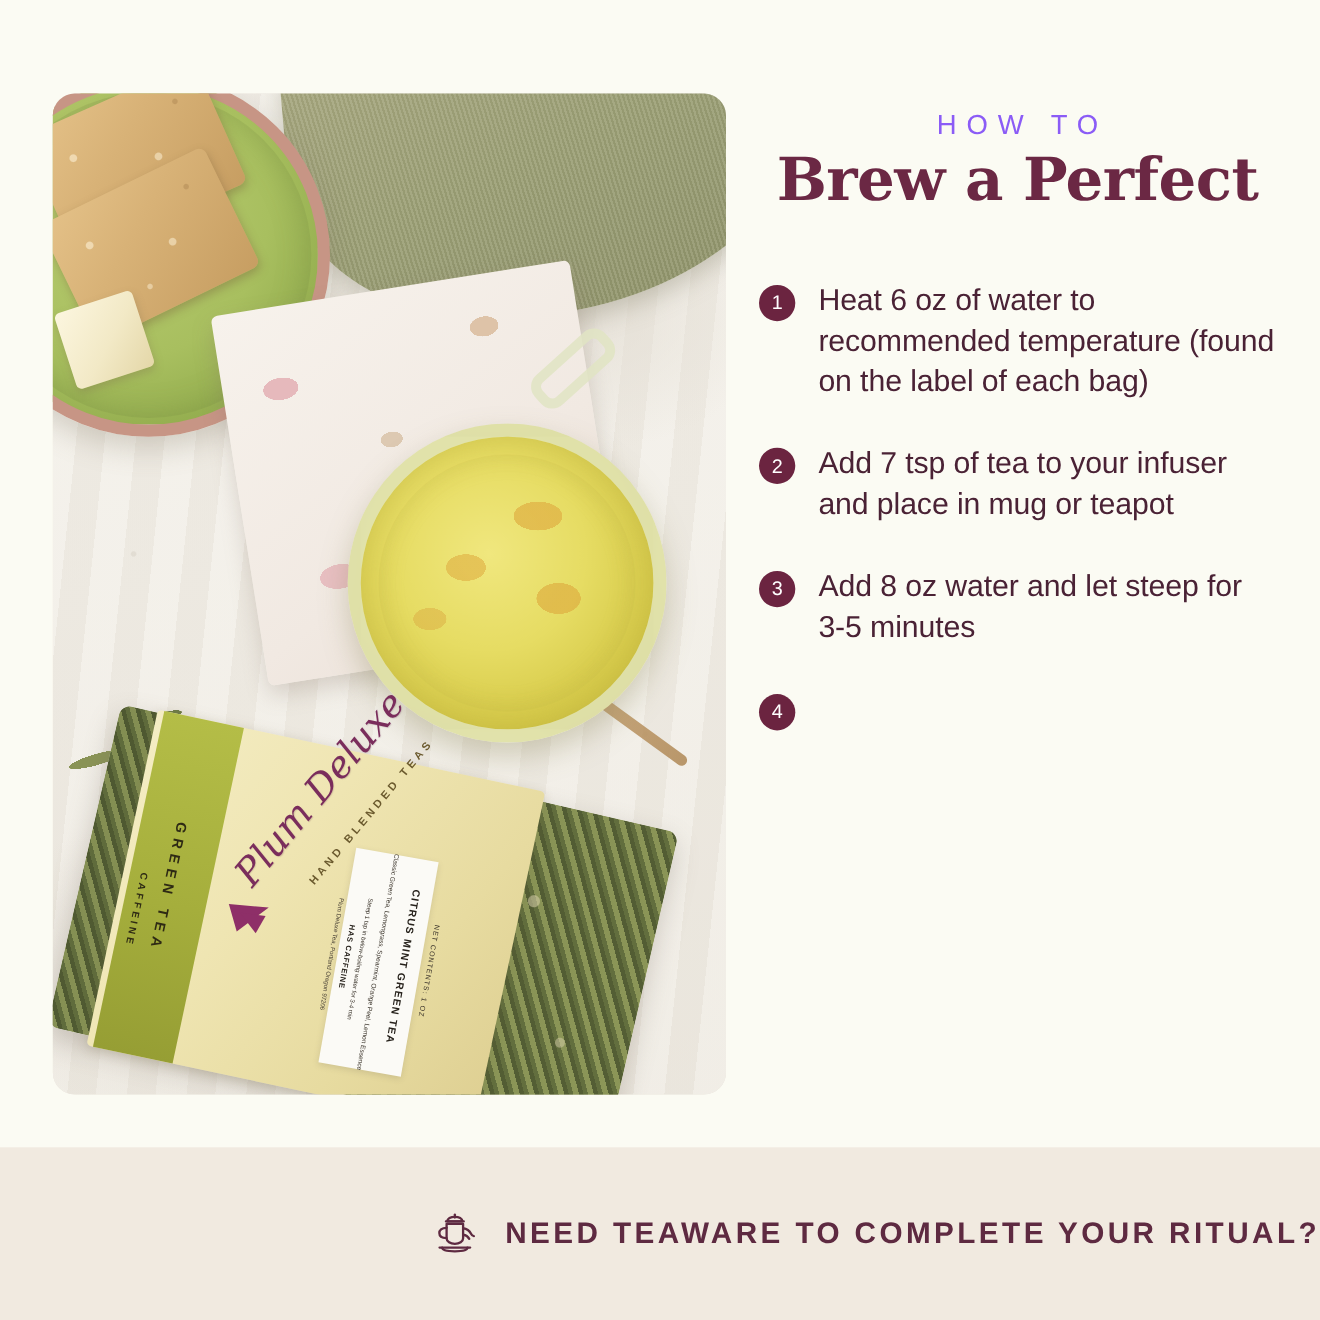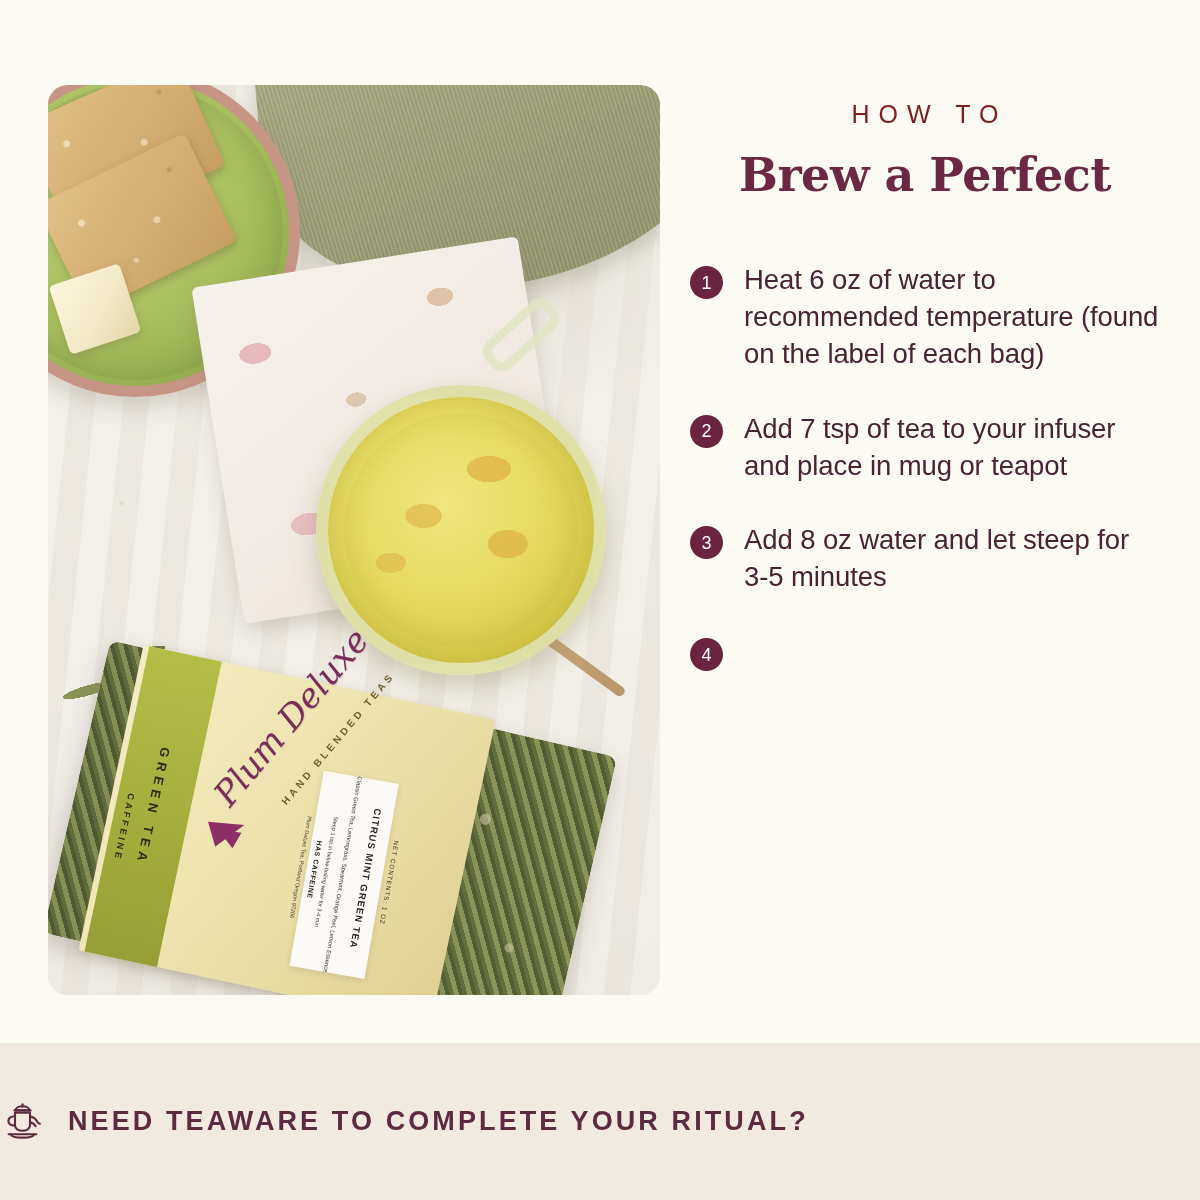--- a/index.html
+++ b/index.html
@@ -376,31 +376,31 @@
   .content {
     position: absolute;
     left: 690px;
     top: 100px;
     width: 470px;
   }
 
   .kicker {
     font-size: 25px;
     letter-spacing: 9px;
-    color: #7f1d1d;
+    color: #8b5cf6;
     text-align: center;
     font-weight: 400;
     padding-left: 9px;
   }
 
   .headline {
-    margin-top: 22px;
+    margin-top: 6px;
     font-family: "DejaVu Serif", serif;
     font-weight: 700;
-    font-size: 46px;
+    font-size: 54px;
     line-height: 1.07;
     color: #6B2844;
     text-align: center;
     letter-spacing: -0.5px;
   }
 
   .steps {
     margin-top: 62px;
     list-style: none;
   }
@@ -439,21 +439,21 @@
   
   .footer {
     position: absolute;
     left: 0;
     bottom: 0;
     width: 1200px;
     height: 157px;
     background: #F1EAE0;
     display: flex;
     flex-direction: column;
-    align-items: flex-start;
+    align-items: flex-end;
     justify-content: center;
     gap: 12px;
   }
 
   .footer-row1 {
     display: flex;
     align-items: center;
     gap: 22px;
   }
 

